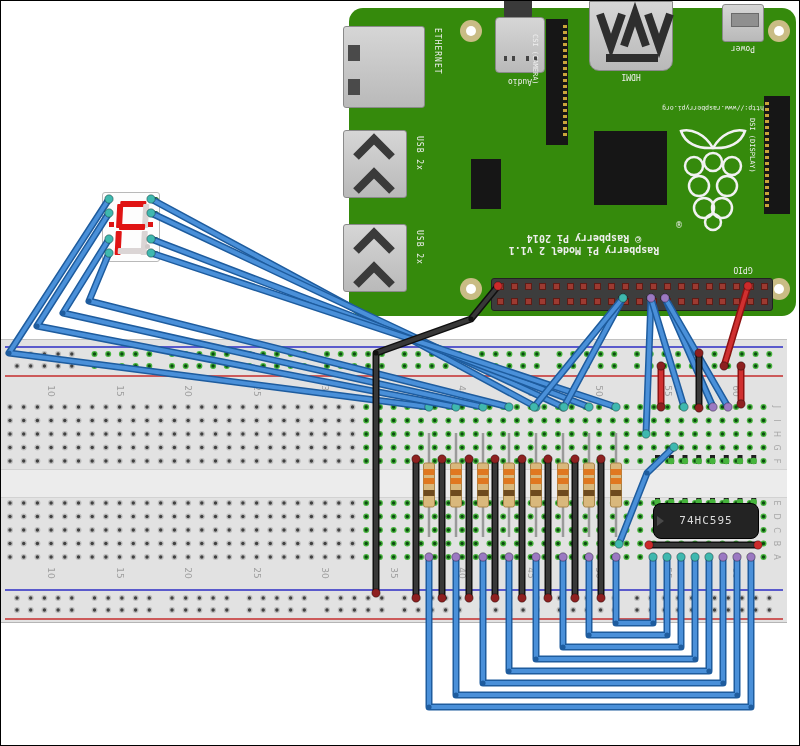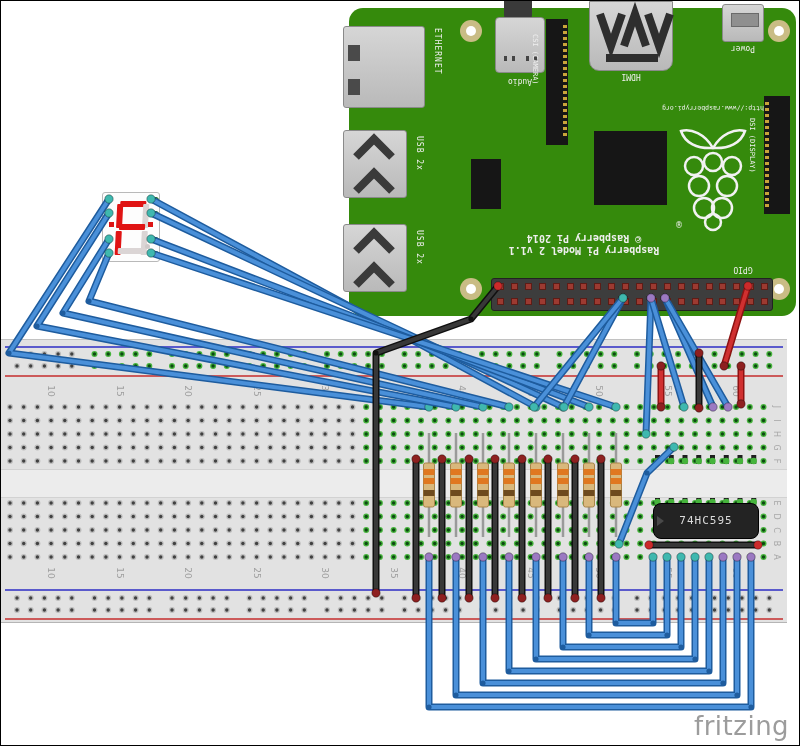--- a/index.html
+++ b/index.html
@@ -2101,14 +2101,13 @@
       <g>
         <path d="M615,556 L615,622 L652,622 L652,556" fill="none" stroke="#1E5C9E" stroke-width="7" stroke-linecap="round" stroke-linejoin="round"></path>
         <path d="M615,556 L615,622 L652,622 L652,556" fill="none" stroke="#4A90D9" stroke-width="4" stroke-linecap="round" stroke-linejoin="round"></path>
         <circle cx="615" cy="622" r="2.6" fill="#1E5C9E"></circle>
         <circle cx="652" cy="622" r="2.6" fill="#1E5C9E"></circle>
         <circle cx="615" cy="556" r="4.2" fill="#9B79C2" stroke="rgba(0,0,0,0.35)" stroke-width="1"></circle>
         <circle cx="652" cy="556" r="4.2" fill="#3FB8AF" stroke="rgba(0,0,0,0.35)" stroke-width="1"></circle>
       </g>
     </svg>
 
-  <div id="watermark" class="abs">fritzing</div>
 </div>
 
 </body></html>

